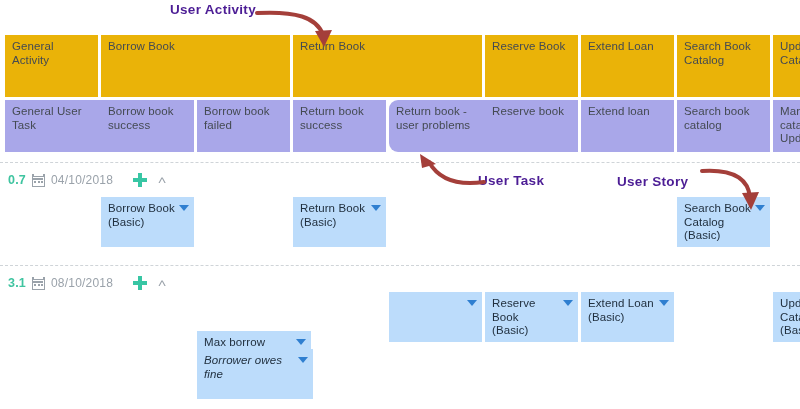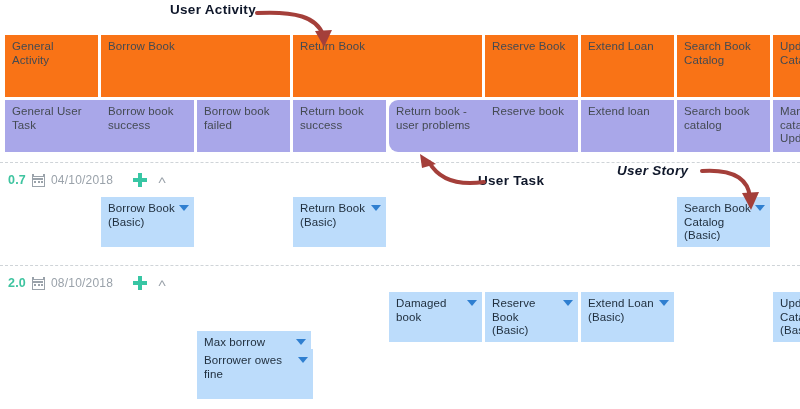--- a/index.html
+++ b/index.html
@@ -9,21 +9,21 @@
   }
   #board{position:absolute;left:0;top:0;width:800px;height:409px;overflow:hidden;}
 
   
   .card{position:absolute;box-sizing:border-box;overflow:hidden;}
   .card .lbl{
     position:absolute;left:7px;top:5px;right:6px;
     font-size:11.5px;line-height:13.5px;color:#444a52;
     white-space:pre-line;letter-spacing:.1px;
   }
-  .activity{background:#f97316;text-decoration:underline;}
+  .activity{background:#eab308;text-decoration:underline;}
   .task{background:#a9a7e9;}
   .story{background:#bcdcfb;}
   .story .lbl{color:#21303f;right:16px;}
   .story .caret{
     position:absolute;top:8px;right:5px;width:0;height:0;
     border-left:5px solid transparent;border-right:5px solid transparent;
     border-top:6px solid #2f7fd0;
   }
   .clipped::after{
     content:"";position:absolute;left:0;top:0;right:0;bottom:0;
@@ -47,21 +47,21 @@
   .cal-icon .d2{left:6px;top:7.5px;width:2px;height:2px;}
   .cal-icon .d3{left:9px;top:7.5px;width:2px;height:2px;}
   .plus-icon{position:relative;display:inline-block;width:14px;height:14px;margin-left:14px;}
   .plus-icon i{position:absolute;background:#38c6a4;}
   .plus-icon .h{left:0;top:5px;width:14px;height:4px;}
   .plus-icon .v{left:5px;top:0;width:4px;height:14px;}
   .chev{display:inline-block;margin-left:6px;color:#9aa2aa;font-size:11px;line-height:11px;
         transform:scaleX(1.35);}
 
   
-  .anno{position:absolute;color:#0f172a;font-size:13.5px;font-weight:bold;
+  .anno{position:absolute;color:#4c1d95;font-size:13.5px;font-weight:bold;
         letter-spacing:.3px;white-space:nowrap;}
   .arrow-svg{position:absolute;pointer-events:none;}
 </style>
 </head>
 <body>
 
 <div id="board">
 
   <div id="activity-row">
       <div class="card activity" style="left: 5px; top: 35px; width: 93px; height: 62px;">
@@ -157,21 +157,21 @@
 (Basic)</div>
         <div class="caret"></div>
       </div>
       <div class="card story" style="left: 677px; top: 197px; width: 93px; height: 50px;">
         <div class="lbl">Search Book
 Catalog (Basic)</div>
         <div class="caret"></div>
       </div>
       <div class="divider" style="top: 265px;"></div>
       <div class="release" style="left: 8px; top: 273px;">
-        <span class="rel-ver">2.0</span>
+        <span class="rel-ver">3.1</span>
         <span class="cal-icon">
           <i class="p1"></i>
           <i class="p2"></i>
           <i class="fr"></i>
           <i class="tp"></i>
           <i class="d1"></i>
           <i class="d2"></i>
           <i class="d3"></i>
         </span>
         <span class="rel-date">08/10/2018</span>
@@ -179,27 +179,26 @@
           <i class="h"></i>
           <i class="v"></i>
         </span>
         <span class="chev">˄</span>
       </div>
       <div class="card story" style="left: 197px; top: 292px; width: 114px; height: 50px; margin-top: 39px;">
         <div class="lbl">Max borrow
 record reached</div>
         <div class="caret"></div>
       </div>
-      <div class="card story" style="left: 197px; top: 349px; width: 116px; height: 50px;">
+      <div class="card story" style="left: 197px; top: 349px; width: 116px; height: 50px; font-style: italic;">
         <div class="lbl">Borrower owes
 fine</div>
         <div class="caret"></div>
       </div>
       <div class="card story" style="left: 389px; top: 292px; width: 93px; height: 50px;">
-        <div class="lbl">Damaged book</div>
         <div class="caret"></div>
       </div>
       <div class="card story" style="left: 485px; top: 292px; width: 93px; height: 50px;">
         <div class="lbl">Reserve Book
 (Basic)</div>
         <div class="caret"></div>
       </div>
       <div class="card story" style="left: 581px; top: 292px; width: 93px; height: 50px;">
         <div class="lbl">Extend Loan
 (Basic)</div>
@@ -207,21 +206,21 @@
       </div>
       <div class="card story clipped" style="left: 773px; top: 292px; width: 93px; height: 50px;">
         <div class="lbl">Update Book
 Catalog (Basic)</div>
       </div>
     </div>
 
   <div id="annotations">
       <div class="anno" style="left: 170px; top: 2px;">User Activity</div>
       <div class="anno" style="left: 478px; top: 173px;">User Task</div>
-      <div class="anno" style="left: 617px; top: 163px; font-style: italic;">User Story</div>
+      <div class="anno" style="left: 617px; top: 174px;">User Story</div>
     </div>
 
   <svg class="arrow-svg" style="left:255px;top:5px;" width="90" height="45" viewBox="0 0 90 45">
     <path d="M2,8 C40,6 62,12 68,30" stroke="#a43f3a" stroke-width="4" fill="none" stroke-linecap="round"></path>
     <path d="M60,26 L69,42 L77,25 Z" fill="#a43f3a"></path>
   </svg>
 
   <svg class="arrow-svg" style="left:408px;top:152px;" width="80" height="42" viewBox="0 0 80 42">
     <path d="M76,30 C48,34 30,26 21,10" stroke="#a43f3a" stroke-width="4" fill="none" stroke-linecap="round"></path>
     <path d="M12,2 L28,12 L14,16 Z" fill="#a43f3a"></path>

